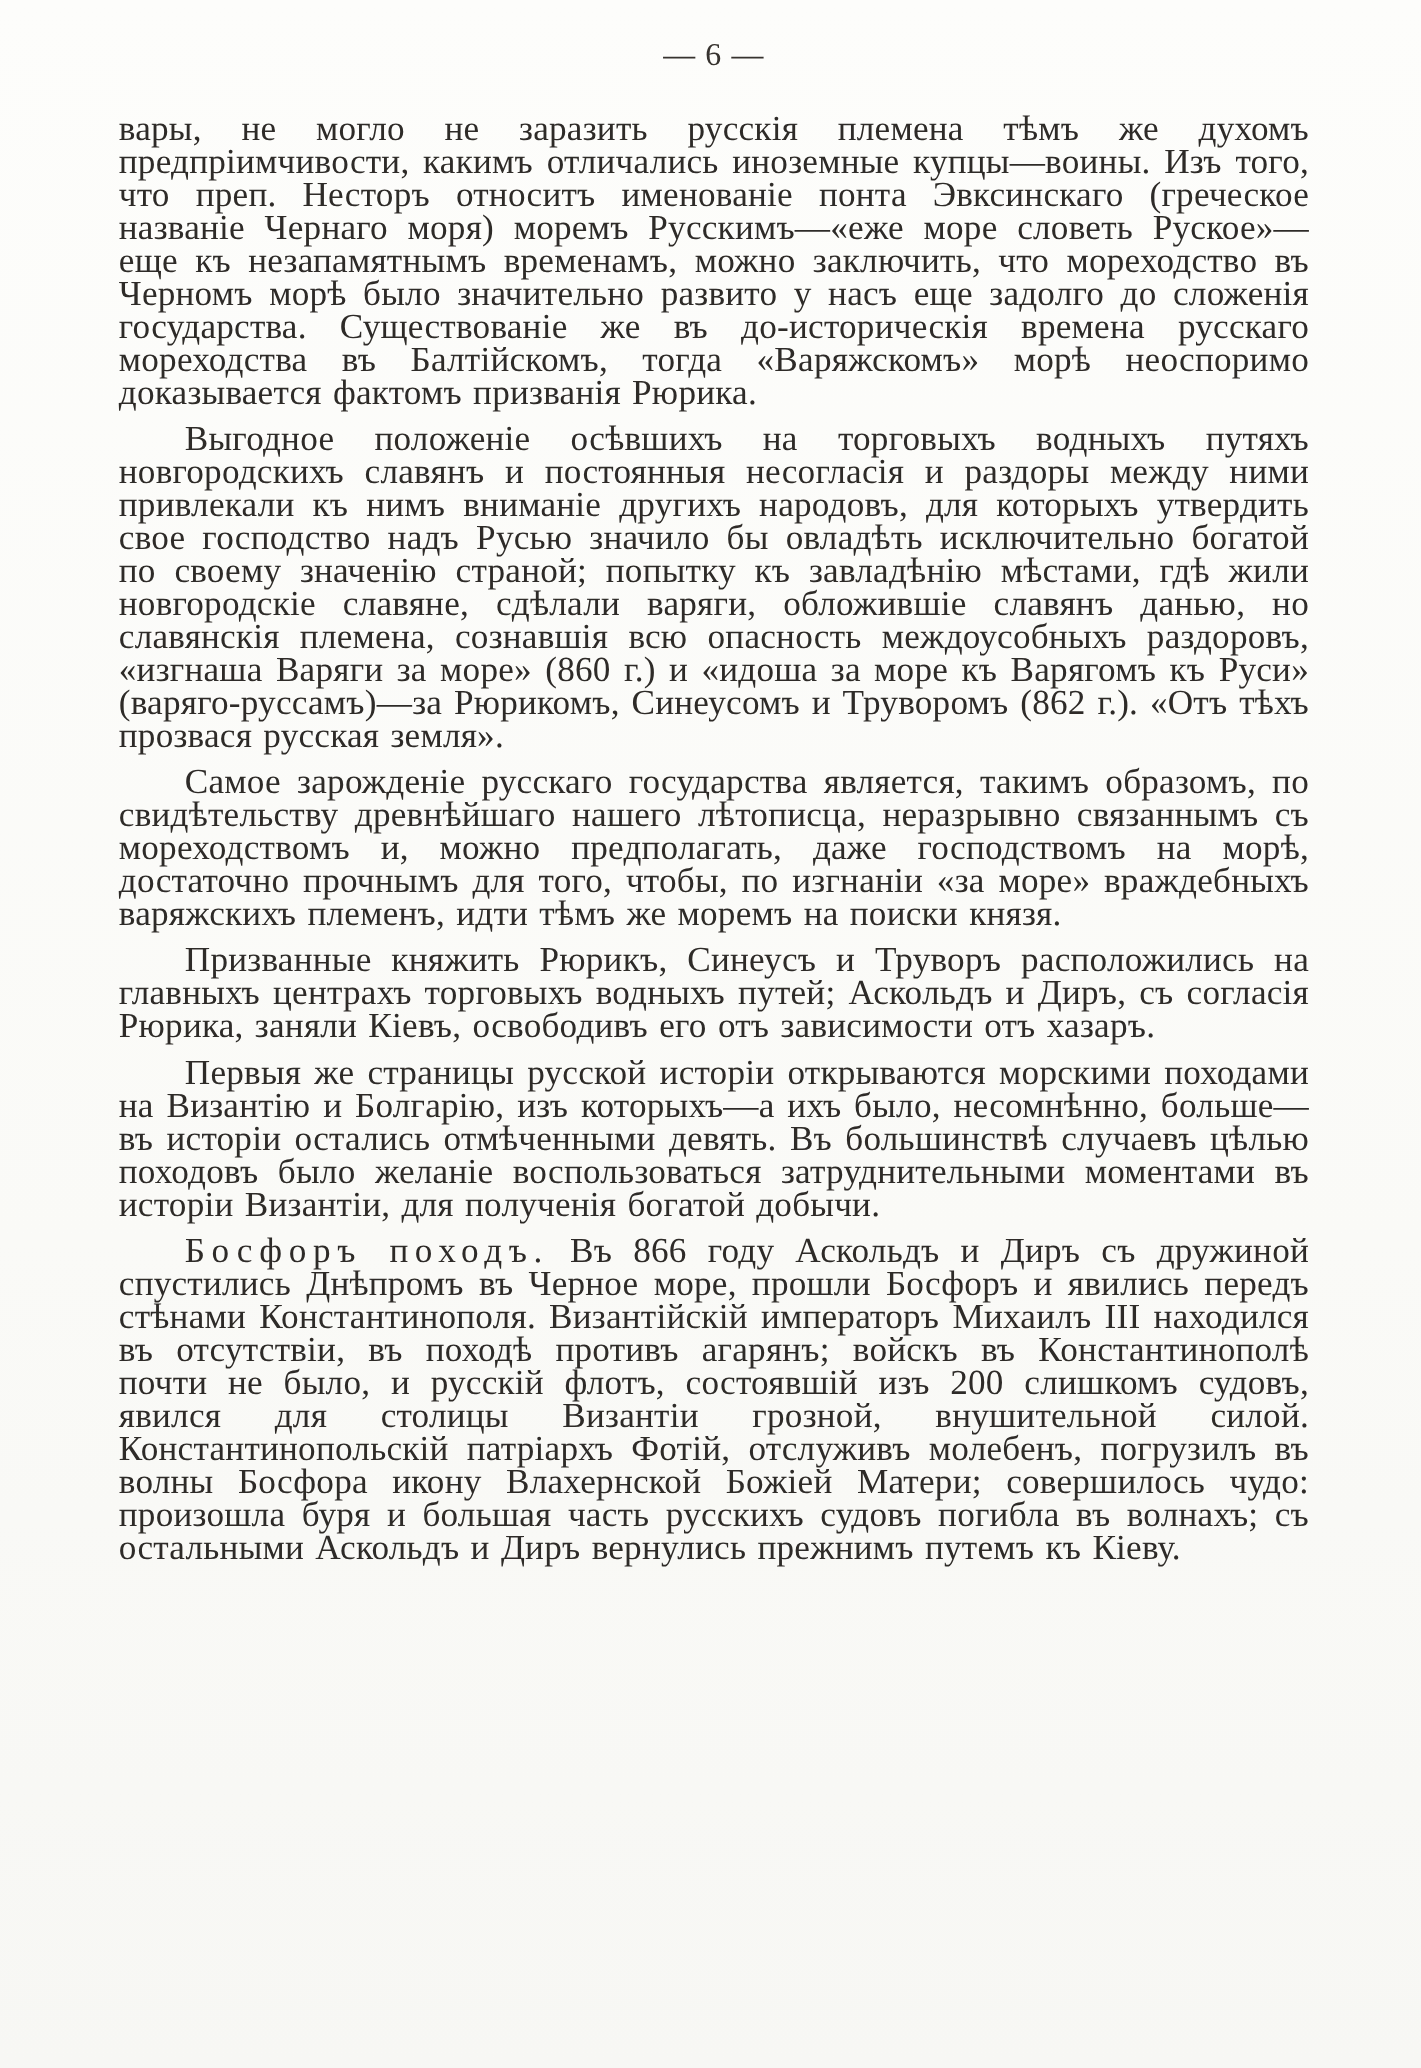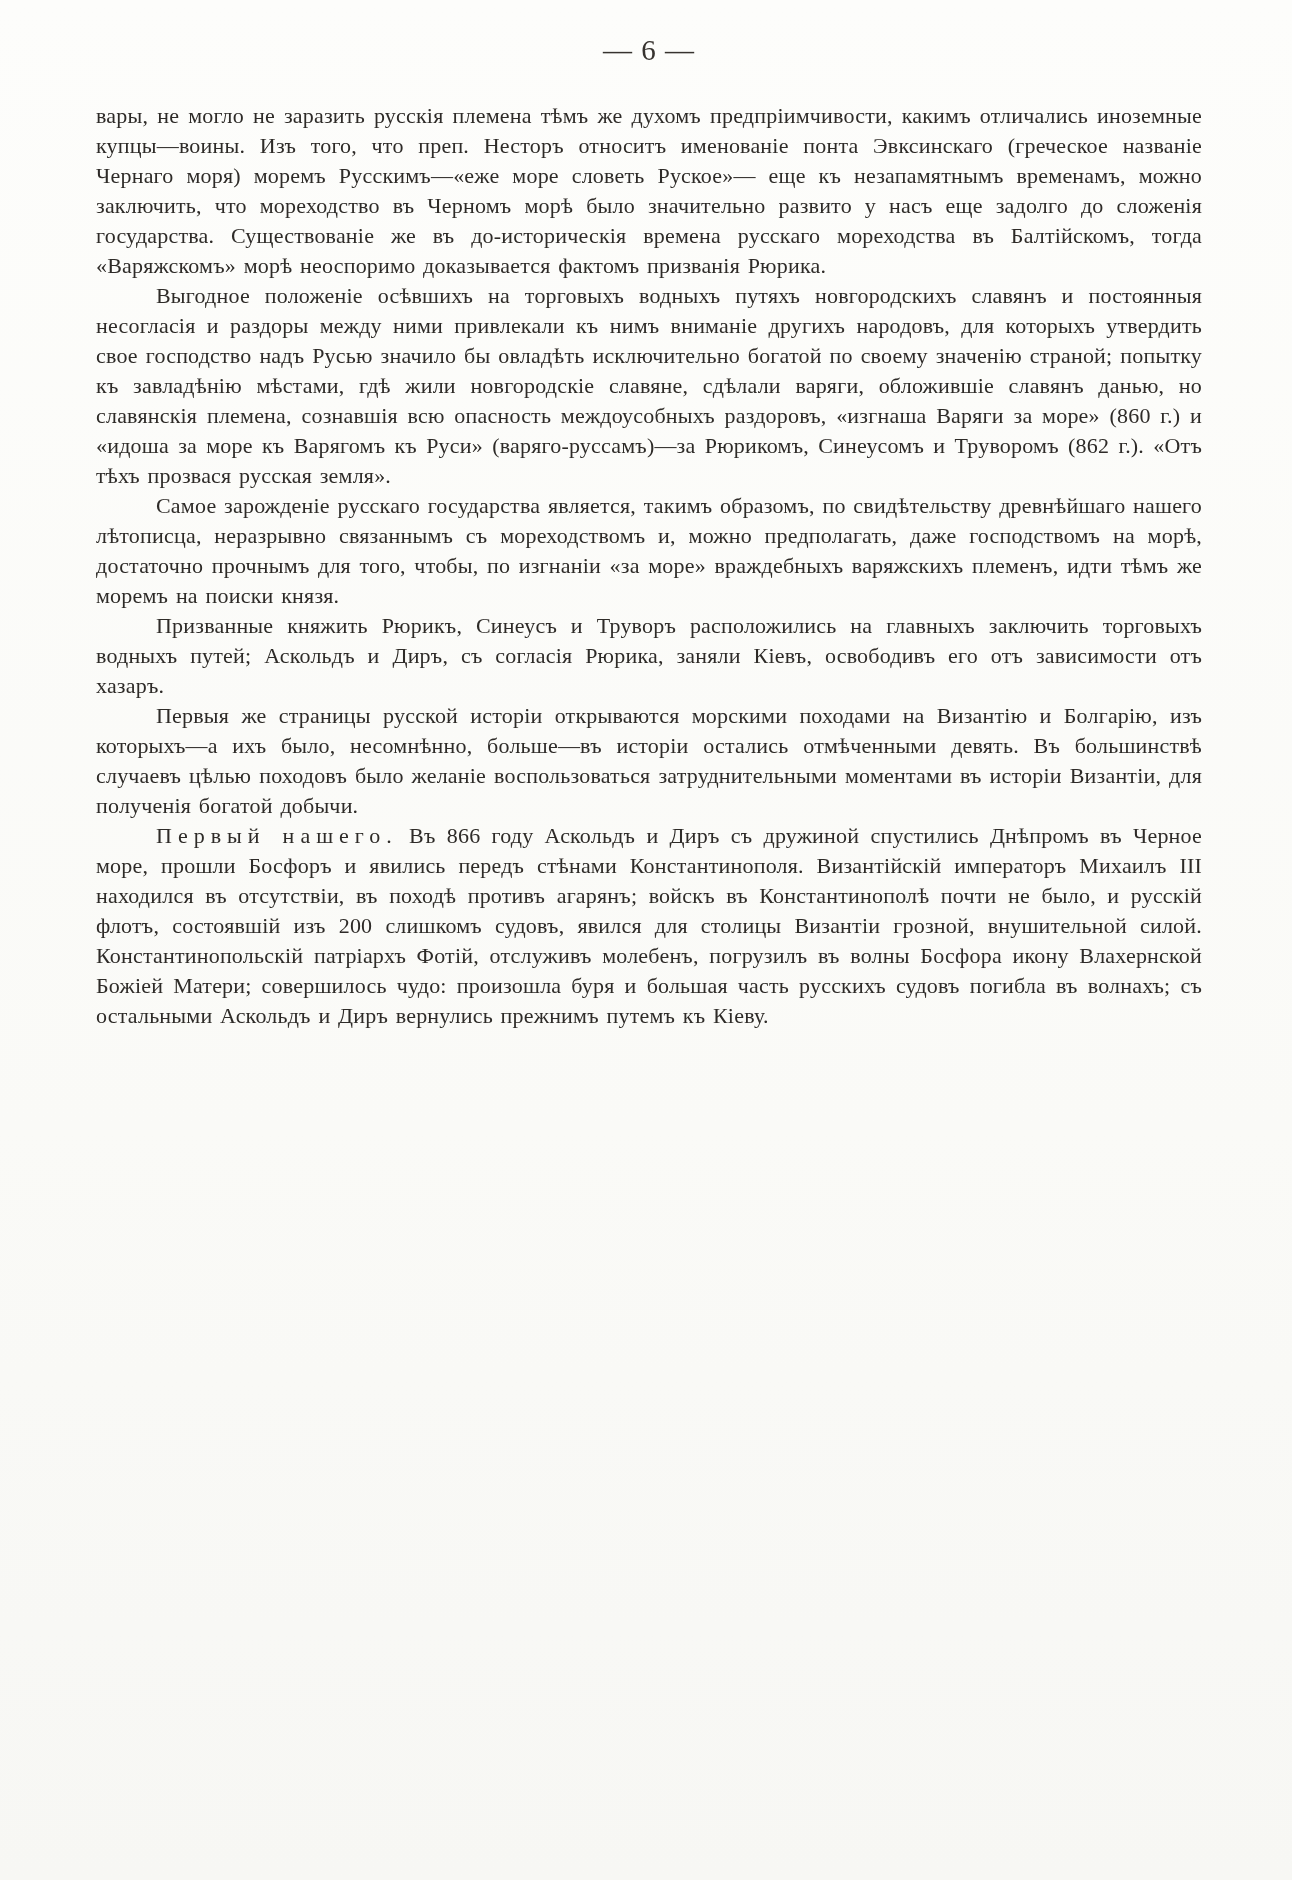--- a/index.html
+++ b/index.html
@@ -22,23 +22,23 @@
     }
     .page-number {
       text-align: center;
       font-size: 29px;
       letter-spacing: 1px;
       color: #37332f;
       margin: 0 0 34px 0;
       font-weight: normal;
     }
     .para {
-      margin: 0;
+      margin: 12px;
       text-align: justify;
-      font-size: 22px;
+      font-size: 32px;
       line-height: 30px;
       letter-spacing: 0.2px;
       word-spacing: 2px;
     }
     .indent {
       text-indent: 60px;
     }
     .spaced {
       letter-spacing: 6px;
     }
@@ -49,21 +49,21 @@
 <div class="page">
 
   <p class="page-number">— 6 —</p>
 
   <p class="para">вары, не могло не заразить русскія племена тѣмъ же духомъ предпріимчивости, какимъ отличались иноземные купцы—воины. Изъ того, что преп. Несторъ относитъ именованіе понта Эвксинскаго (греческое названіе Чернаго моря) моремъ Русскимъ—«еже море словеть Руское»— еще къ незапамятнымъ временамъ, можно заключить, что мореходство въ Черномъ морѣ было значительно развито у насъ еще задолго до сложенія государства. Существованіе же въ до-историческія времена русскаго мореходства въ Балтійскомъ, тогда «Варяжскомъ» морѣ неоспоримо доказывается фактомъ призванія Рюрика.</p>
 
   <p class="para indent">Выгодное положеніе осѣвшихъ на торговыхъ водныхъ путяхъ новгородскихъ славянъ и постоянныя несогласія и раздоры между ними привлекали къ нимъ вниманіе другихъ народовъ, для которыхъ утвердить свое господство надъ Русью значило бы овладѣть исключительно богатой по своему значенію страной; попытку къ завладѣнію мѣстами, гдѣ жили новгородскіе славяне, сдѣлали варяги, обложившіе славянъ данью, но славянскія племена, сознавшія всю опасность междоусобныхъ раздоровъ, «изгнаша Варяги за море» (860 г.) и «идоша за море къ Варягомъ къ Руси» (варяго-руссамъ)—за Рюрикомъ, Синеусомъ и Труворомъ (862 г.). «Отъ тѣхъ прозвася русская земля».</p>
 
   <p class="para indent">Самое зарожденіе русскаго государства является, такимъ образомъ, по свидѣтельству древнѣйшаго нашего лѣтописца, неразрывно связаннымъ съ мореходствомъ и, можно предполагать, даже господствомъ на морѣ, достаточно прочнымъ для того, чтобы, по изгнаніи «за море» враждебныхъ варяжскихъ племенъ, идти тѣмъ же моремъ на поиски князя.</p>
 
-  <p class="para indent">Призванные княжить Рюрикъ, Синеусъ и Труворъ расположились на главныхъ заключить торговыхъ водныхъ путей; Аскольдъ и Диръ, съ согласія Рюрика, заняли Кіевъ, освободивъ его отъ зависимости отъ хазаръ.</p>
+  <p class="para indent">Призванные княжить Рюрикъ, Синеусъ и Труворъ расположились на главныхъ центрахъ торговыхъ водныхъ путей; Аскольдъ и Диръ, съ согласія Рюрика, заняли Кіевъ, освободивъ его отъ зависимости отъ хазаръ.</p>
 
   <p class="para indent">Первыя же страницы русской исторіи открываются морскими походами на Византію и Болгарію, изъ которыхъ—а ихъ было, несомнѣнно, больше—въ исторіи остались отмѣченными девять. Въ большинствѣ случаевъ цѣлью походовъ было желаніе воспользоваться затруднительными моментами въ исторіи Византіи, для полученія богатой добычи.</p>
 
-  <p class="para indent"><span class="spaced">Первый нашего.</span>
+  <p class="para indent"><span class="spaced">Босфоръ походъ.</span>
     <span>Въ 866 году Аскольдъ и Диръ съ дружиной спустились Днѣпромъ въ Черное море, прошли Босфоръ и явились передъ стѣнами Константинополя. Византійскій императоръ Михаилъ III находился въ отсутствіи, въ походѣ противъ агарянъ; войскъ въ Константинополѣ почти не было, и русскій флотъ, состоявшій изъ 200 слишкомъ судовъ, явился для столицы Византіи грозной, внушительной силой. Константинопольскій патріархъ Фотій, отслуживъ молебенъ, погрузилъ въ волны Босфора икону Влахернской Божіей Матери; совершилось чудо: произошла буря и большая часть русскихъ судовъ погибла въ волнахъ; съ остальными Аскольдъ и Диръ вернулись прежнимъ путемъ къ Кіеву.</span></p>
 
 
 </div>
 
 </body></html>

